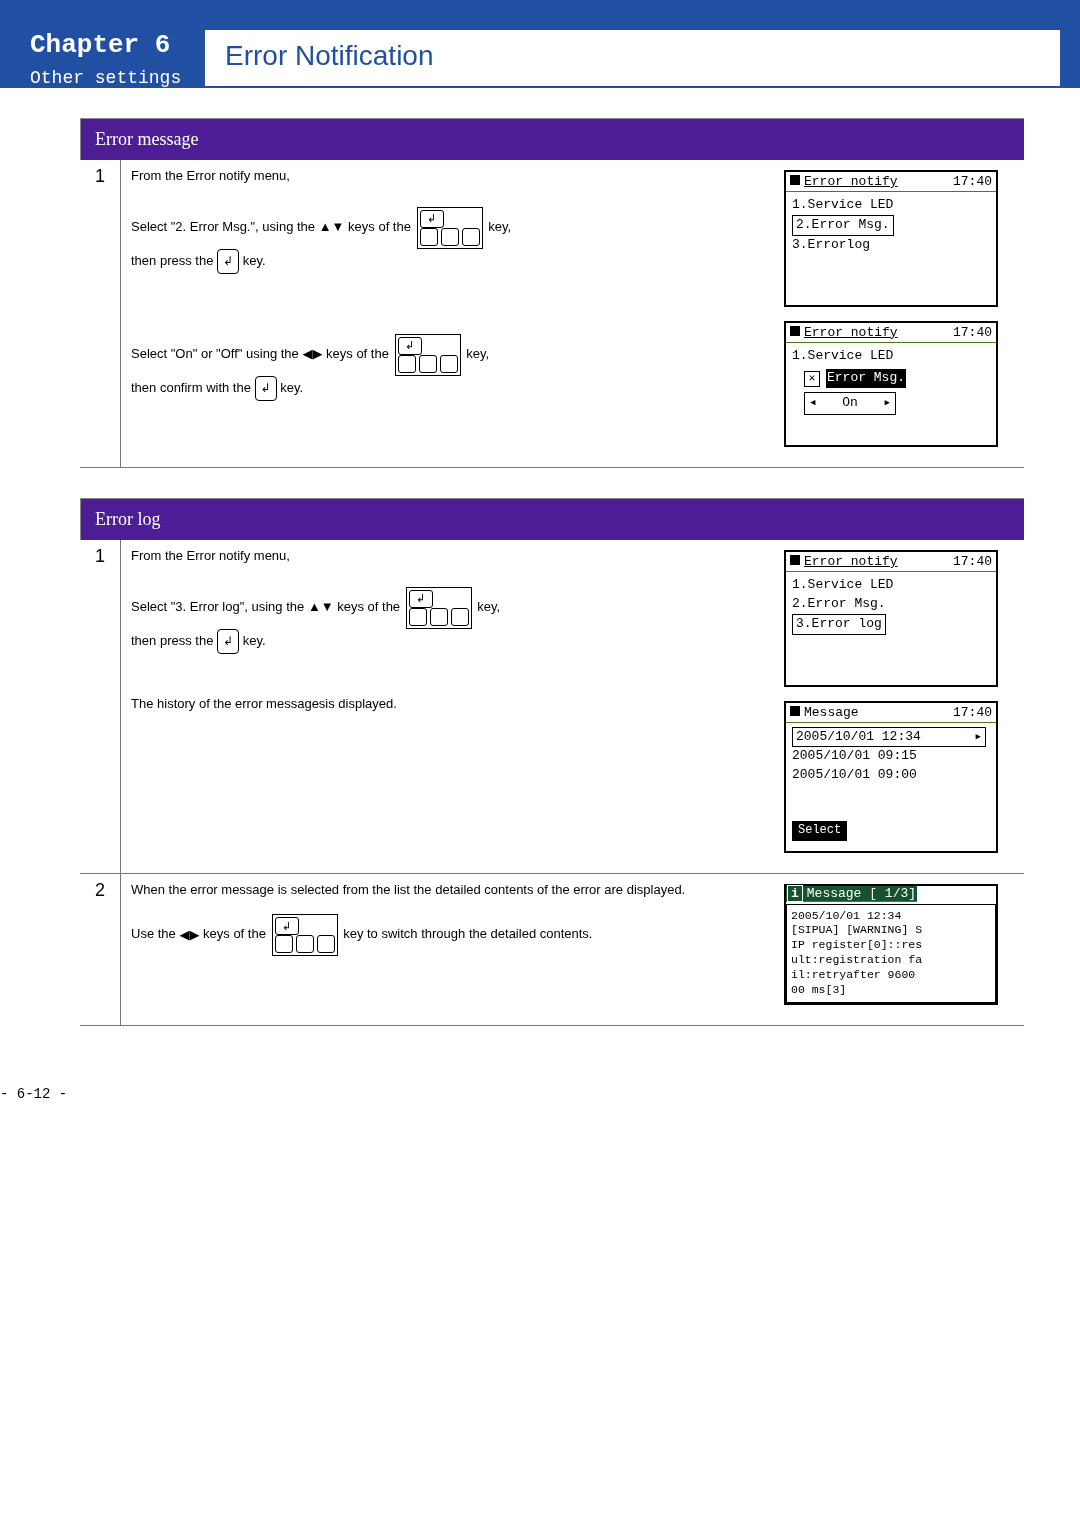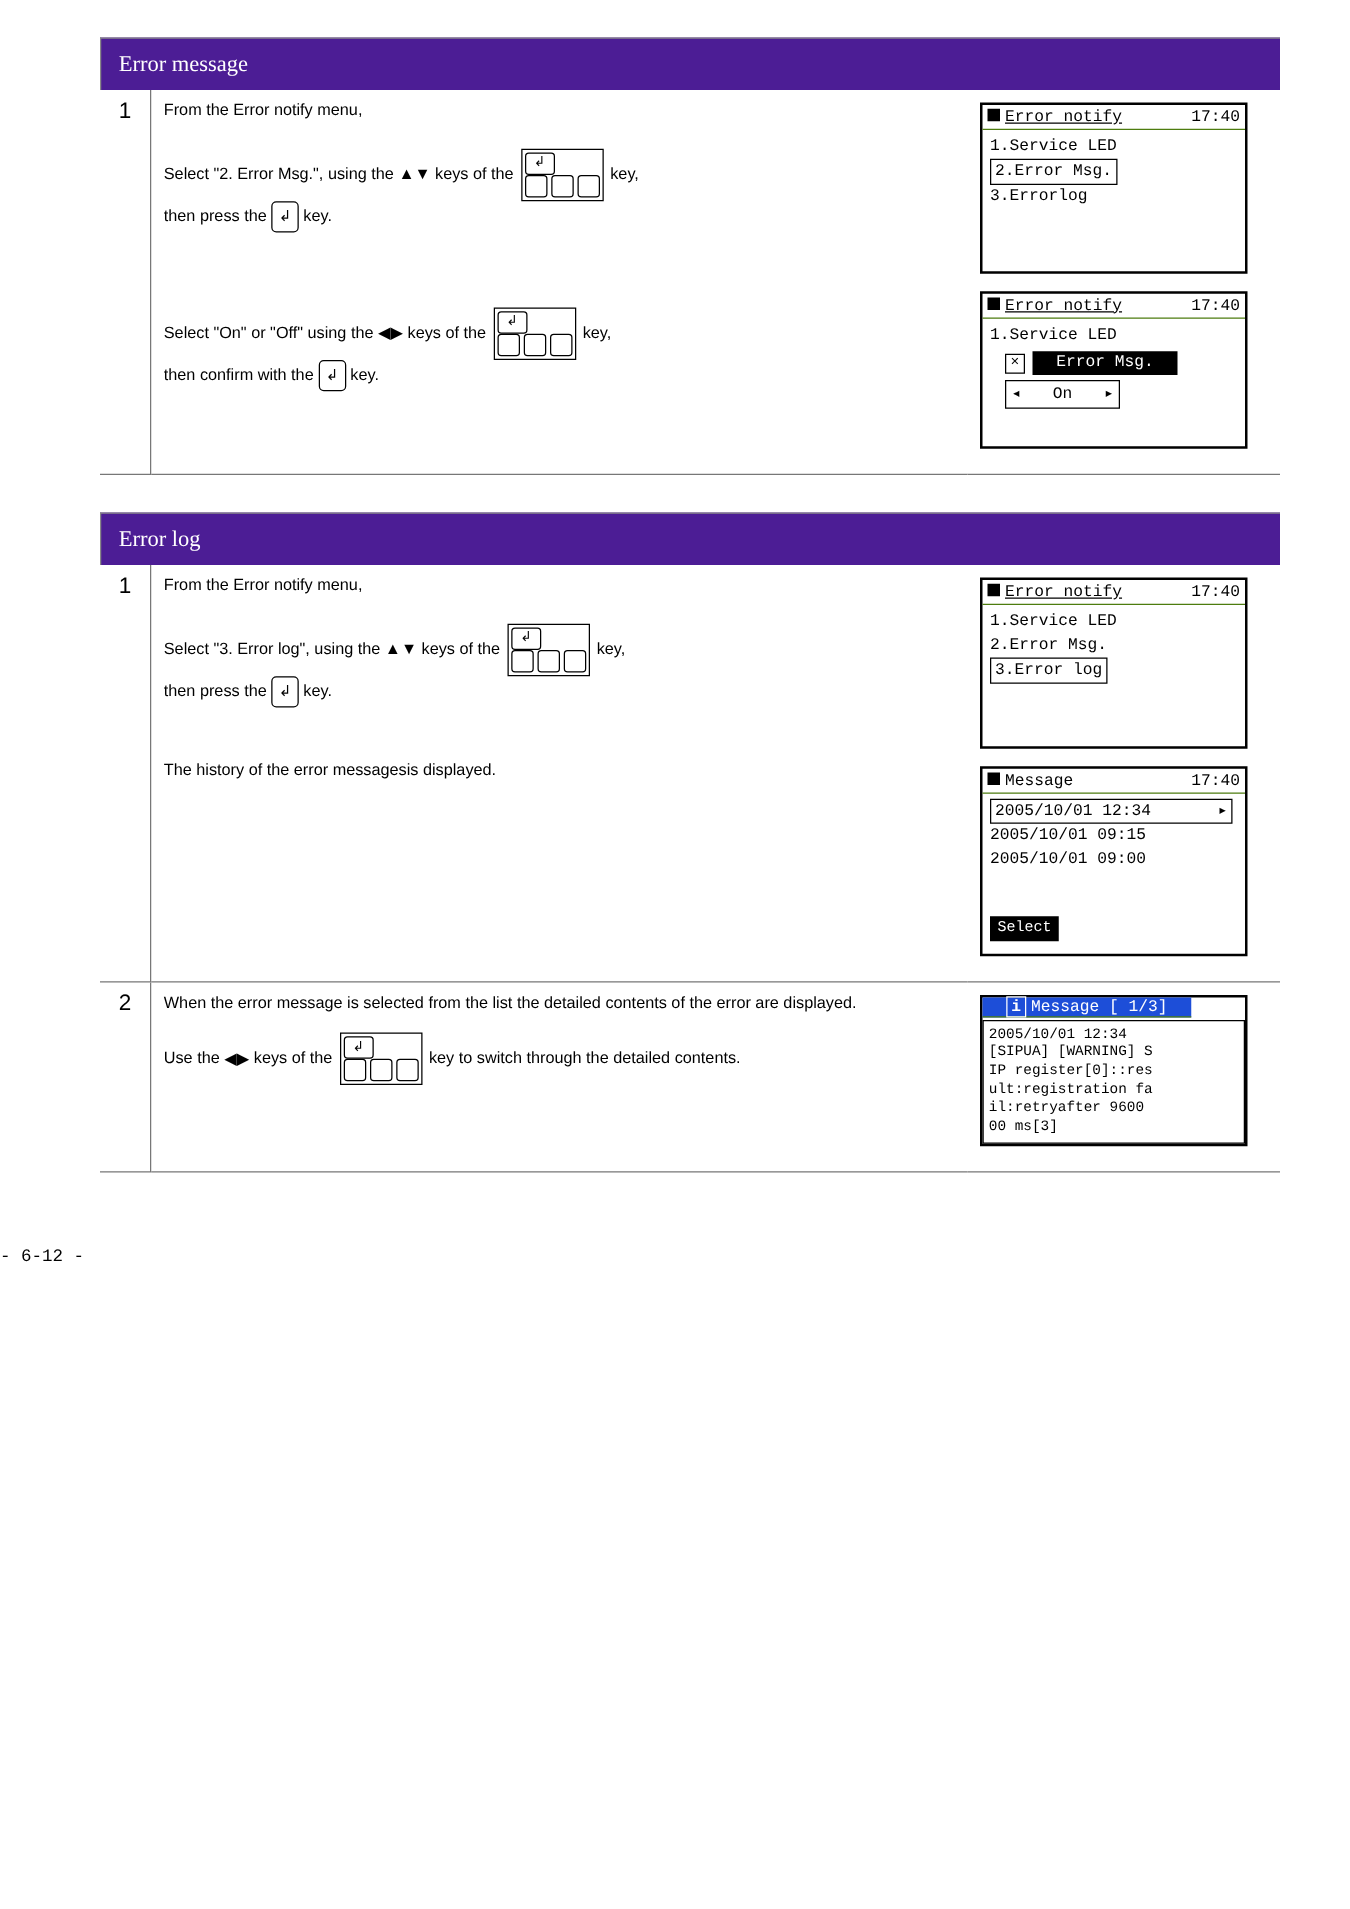--- a/index.html
+++ b/index.html
@@ -15,43 +15,54 @@
   .section-head{background:#4c1d95;color:#fff;padding:10px 14px;font-size:18px;border-top:1px solid #888;border-left:1px solid #888;font-family:Liberation Serif, serif}
   .caption{font-size:13px;margin:24px 0 2px 30px;border-bottom:1px solid #000;padding-bottom:2px}
   table.steps{border-collapse:collapse;width:100%;}
   table.steps td{vertical-align:top;padding:6px 10px}
   table.steps tr{border-bottom:1px solid #777}
   td.numcol{width:20px;text-align:center;font-size:18px;border-right:1px solid #777}
   td.desccol{font-size:13px;line-height:1.6}
   td.lcdcol{width:230px}
   .lcd{border:2px solid #000;width:210px;font-family:"Courier New","MS Gothic",monospace;font-size:13px;margin:4px 0 14px 0}
   .lcd-title{display:flex;align-items:center;justify-content:space-between;padding:2px 4px;border-bottom:1px solid #4d7c0f}
-  .lcd-title.inv{background:#1d4ed8;color:#fff}
+  .lcd-title.inv{background:#14532d;color:#fff}
   .sq{display:inline-block;width:10px;height:10px;background:#000;margin-right:4px}
   .lcd-body{padding:4px 6px 10px 6px;line-height:1.45}
   .sel{border:1px solid #000;padding:0 3px;display:inline-block}
-  .inv{background:#000;color:#fff;padding:0 19px;display:inline-block}
+  .inv{background:#000;color:#fff;padding:0 1px;display:inline-block}
   .opt-row{display:flex;align-items:center;gap:6px;margin:4px 0}
   .opt-x{border:1px solid #000;width:14px;height:14px;display:inline-flex;align-items:center;justify-content:center;font-size:11px}
   .opt-on{border:1px solid #000;width:90px;text-align:center;padding:1px 0;display:flex;justify-content:space-between}
   .optbtn{background:#000;color:#fff;padding:1px 6px;font-size:12px;display:inline-block;margin-top:6px}
   .keyicon{display:inline-block;vertical-align:middle;border:1px solid #000;padding:3px;margin:0 2px}
   .keyicon.big{padding:2px}
   .keyicon .row{display:flex;align-items:center;gap:3px}
   .keycap{border:1px solid #000;border-radius:3px;width:22px;height:16px;display:inline-flex;align-items:center;justify-content:center;font-size:11px}
   .keycap.small{width:16px;height:16px}
   .enter-key{display:inline-block;border:1px solid #000;border-radius:4px;padding:2px 5px;font-size:12px;vertical-align:middle}
   .tri{display:inline-block}
   .footer{font-family:"Courier New",monospace;font-size:14px;margin:60px 0 30px 0}
   .msgdetail{border:1px solid #000;padding:4px;font-size:11.5px;line-height:1.3;margin-top:2px}
 </style>
 </head>
 <body>
 
 <div class="page">
+  <div class="topband">
+    <div class="titlewrap">
+      <div class="leftcol">
+        <div class="chapter">Chapter 6</div>
+        <div class="sub">Other settings</div>
+      </div>
+      <div class="maintitle">
+          <h1>Error Notification</h1>
+        </div>
+    </div>
+  </div>
 
   <div class="content">
 
     <div class="section-head">Error message</div>
 
     <table class="steps">
       <tbody>
           <tr>
         <td class="numcol">1</td>
         <td class="desccol">

